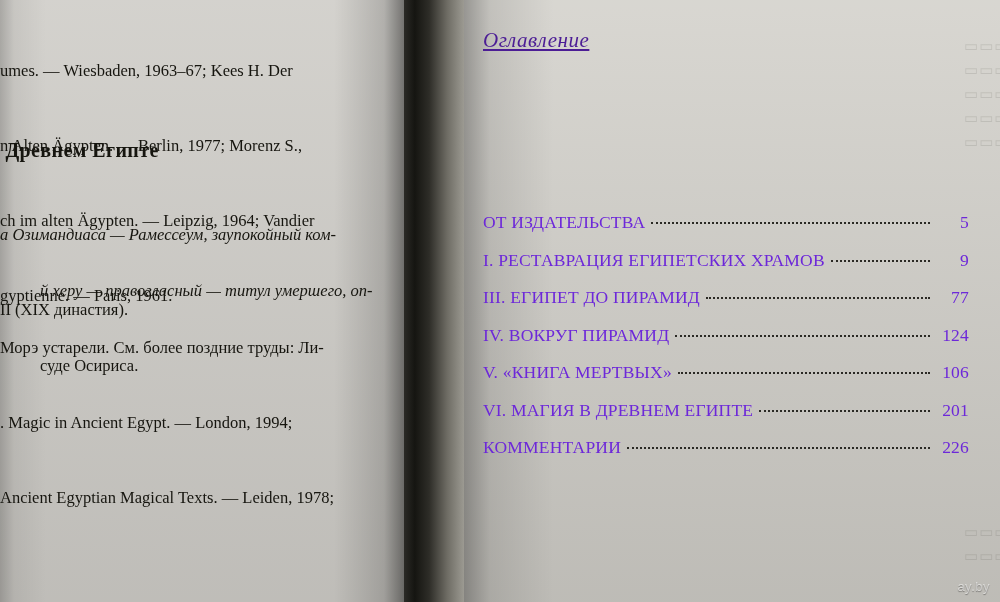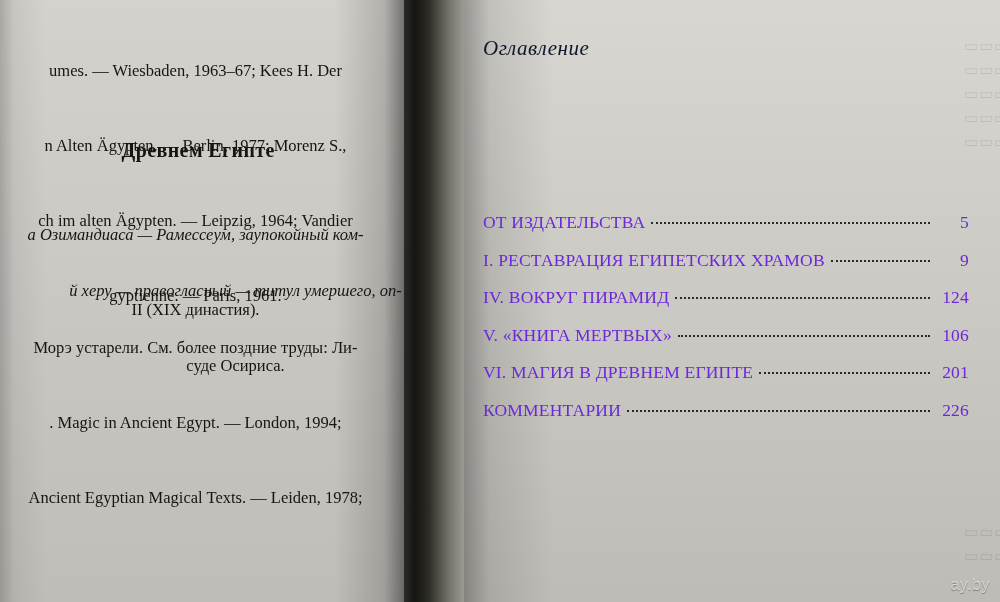--- a/index.html
+++ b/index.html
@@ -34,21 +34,21 @@
     left: 0;
     top: 0;
     width: 404px;
     color: #16150f;
     font-size: 16.5px;
     line-height: 25px;
   }
   .lt-block {
     position: absolute;
     width: 404px;
-    text-align: center;
+    text-align: left;
     padding-right: 13px;
     box-sizing: border-box;
     white-space: pre-wrap;
   }
   .lt-block .ln { display: block; }
   .bold-head {
     font-weight: bold;
     font-size: 20px;
     letter-spacing: 0.4px;
   }
@@ -86,25 +86,26 @@
     font-size: 15px;
     line-height: 24px;
     letter-spacing: 1px;
     pointer-events: none;
     user-select: none;
   }
 
   .toc-title {
     position: absolute;
     left: 483px;
-    top: 36px;
+    top: 28px;
     font-style: italic;
     font-size: 21px;
-    color: #0f172a;
+    color: #4c1d95;
     letter-spacing: 0.5px;
+    text-decoration: underline;
   }
 
   .toc {
     position: absolute;
     left: 483px;
     top: 212px;
     width: 486px;
   }
   .toc-row {
     display: flex;
@@ -128,21 +129,21 @@
     min-width: 34px;
     text-align: right;
   }
 
   
   .watermark {
     position: absolute;
     right: 10px;
     bottom: 8px;
     font-family: "Liberation Sans", sans-serif;
-    font-size: 16px;
+    font-size: 13px;
     color: rgba(255,255,255,0.55);
     text-shadow: 0 1px 1px rgba(0,0,0,0.35);
     letter-spacing: 0.5px;
   }
 </style>
 </head>
 <body>
 
 <div id="page">
 
@@ -206,20 +207,25 @@
       <span class="page-num">5</span>
     </div>
 
     <div class="toc-row">
       <span class="label">I. РЕСТАВРАЦИЯ ЕГИПЕТСКИХ ХРАМОВ</span>
       <span class="dots"></span>
       <span class="page-num">9</span>
     </div>
 
 
+    <div class="toc-row">
+      <span class="label">III. ЕГИПЕТ ДО ПИРАМИД</span>
+      <span class="dots"></span>
+      <span class="page-num">77</span>
+    </div>
 
     <div class="toc-row">
       <span class="label">IV. ВОКРУГ ПИРАМИД</span>
       <span class="dots"></span>
       <span class="page-num">124</span>
     </div>
 
     <div class="toc-row">
       <span class="label">V. «КНИГА МЕРТВЫХ»</span>
       <span class="dots"></span>

